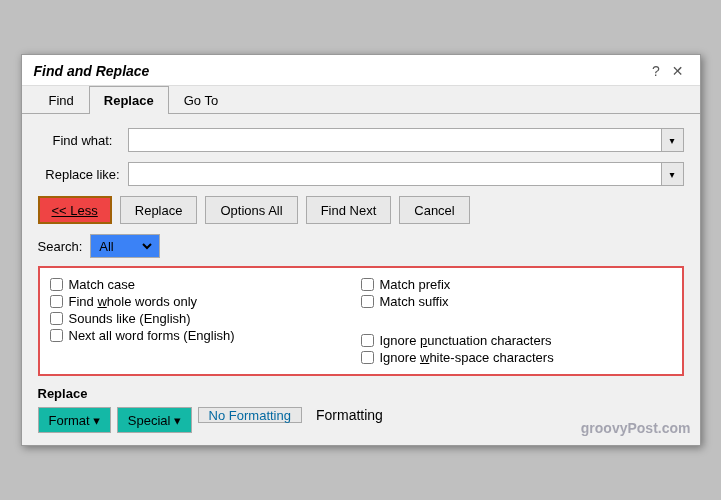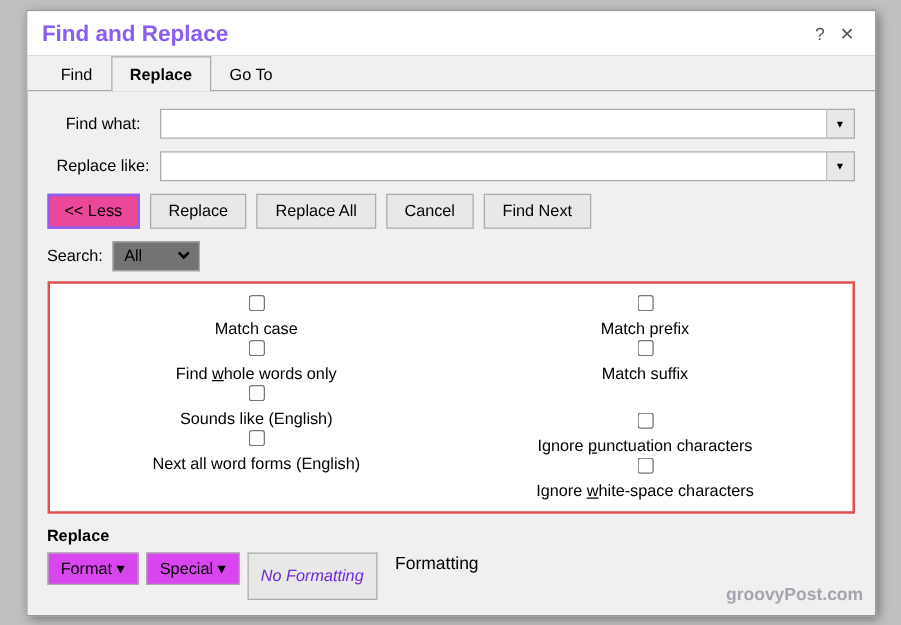--- a/index.html
+++ b/index.html
@@ -28,24 +28,25 @@
       justify-content: space-between;
       padding: 8px 12px 0 12px;
       border-bottom: 1px solid #ddd;
     }
     .title-bar-left {
       display: flex;
       align-items: center;
       gap: 16px;
     }
     .title-text {
-      font-size: 18px;
+      font-size: 14px;
       font-weight: 600;
-      color: #8b5cf6;
+      color: #000000;
       margin-bottom: 6px;
+      font-style: italic;
     }
     .title-actions {
       display: flex;
       gap: 4px;
       align-items: flex-start;
       margin-bottom: 6px;
     }
     .title-btn {
       background: none;
       border: none;
@@ -129,43 +130,44 @@
     .btn {
       height: 28px;
       padding: 0 14px;
       border: 1px solid #aaa;
       background: #e8e8e8;
       cursor: pointer;
       font-size: 13px;
       color: #000;
     }
     .btn-less {
-      border: 2px solid #8b5cf6;
-      background: #ec4899;
+      border: 2px solid #a16207;
+      background: #ef4444;
       padding: 0 12px;
+      text-decoration: underline;
     }
     .section-label {
       font-size: 13px;
       font-weight: 600;
       margin-bottom: 6px;
       color: #000;
     }
     .search-row {
       display: flex;
       align-items: center;
       gap: 8px;
       margin-bottom: 8px;
     }
     .search-label {
       font-size: 13px;
     }
     .search-select {
       height: 24px;
       border: 1px solid #aaa;
-      background: #737373;
+      background: #3b82f6;
       font-size: 13px;
       padding: 0 4px;
       display: flex;
       align-items: center;
       gap: 4px;
       min-width: 60px;
     }
     .search-select select {
       border: none;
       background: transparent;
@@ -183,21 +185,20 @@
       display: grid;
       grid-template-columns: 1fr 1fr;
       gap: 4px 0;
     }
     .checkbox-row {
       display: flex;
       align-items: center;
       gap: 6px;
       font-size: 13px;
       padding: 1px 0;
-      flex-direction: column;
     }
     .checkbox-row input[type="checkbox"] {
       width: 13px;
       height: 13px;
       cursor: pointer;
     }
     .underline {
       text-decoration: underline;
     }
     .replace-section {
@@ -205,36 +206,35 @@
     }
     .bottom-buttons {
       display: flex;
       gap: 6px;
       margin-top: 6px;
     }
     .btn-format {
       height: 26px;
       padding: 0 10px;
       border: 1px solid #aaa;
-      background: #d946ef;
+      background: #14b8a6;
       cursor: pointer;
       font-size: 13px;
       display: flex;
       align-items: center;
       gap: 4px;
     }
     .btn-noformat {
-      height: 38px;
+      height: 16px;
       padding: 0 10px;
       border: 1px solid #aaa;
       background: #e8e8e8;
       cursor: pointer;
       font-size: 13px;
-      color: #6d28d9;
-      font-style: italic;
+      color: #0369a1;
     }
     .watermark {
       position: absolute;
       bottom: 10px;
       right: 10px;
       color: rgba(50,50,80,0.4);
       font-size: 14px;
       font-weight: bold;
       pointer-events: none;
     }
@@ -284,23 +284,23 @@
         <div class="form-label">Replace like:</div>
         <div class="form-input-wrap">
           <input class="form-input" type="text" placeholder="" style="">
           <button class="dropdown-btn">▾</button>
         </div>
       </div>
 
       <div class="buttons-row">
         <button class="btn btn-less">&lt;&lt; Less</button>
         <button class="btn">Replace</button>
-        <button class="btn">Replace All</button>
+        <button class="btn">Options All</button>
+        <button class="btn">Find Next</button>
         <button class="btn">Cancel</button>
-        <button class="btn">Find Next</button>
       </div>
 
 
       <div class="search-row">
         <span class="search-label">Search:</span>
         <div class="search-select">
           <select>
             <option>All</option>
             <option>Up</option>
             <option>Down</option>

